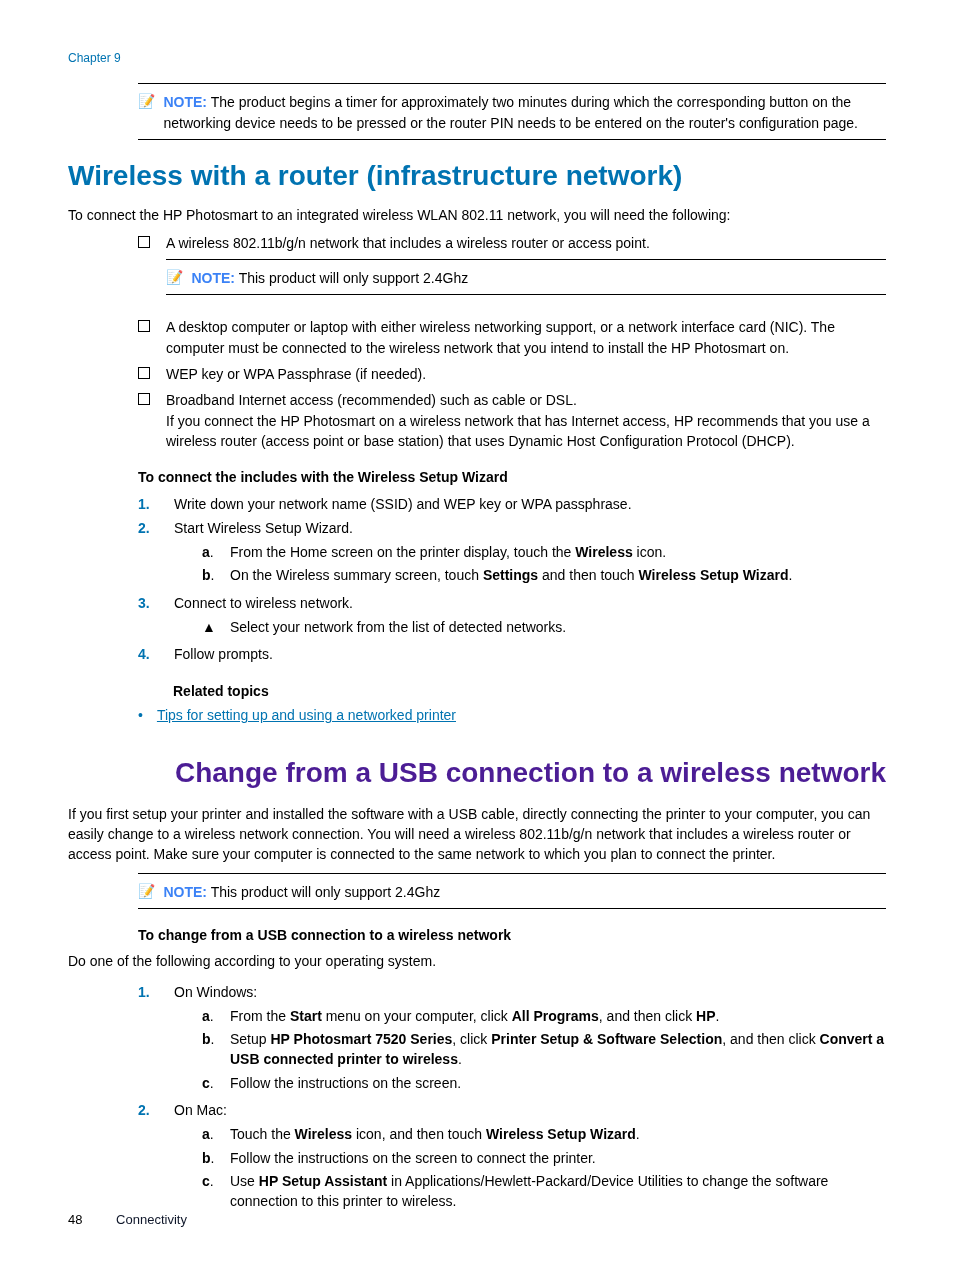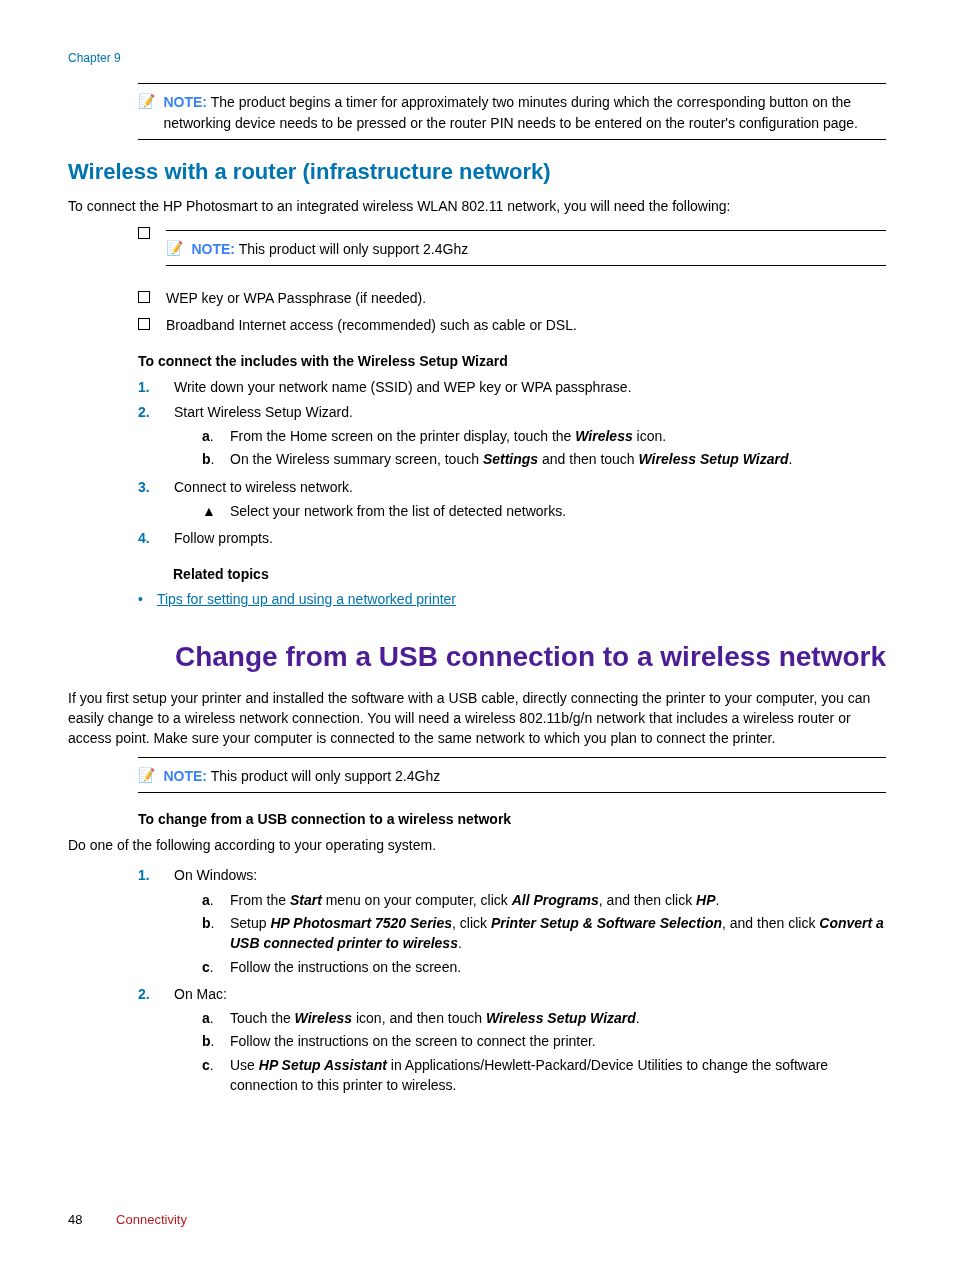--- a/index.html
+++ b/index.html
@@ -30,21 +30,21 @@
   .note-icon {
     font-size: 14px;
     line-height: 1.2;
     flex-shrink: 0;
     padding-top: 1px;
   }
   .note-text { flex: 1; }
   .note-label { color: #3b82f6; font-weight: bold; }
   h2.section {
     color: #0073b1;
-    font-size: 22px;
+    font-size: 28px;
     font-weight: bold;
     margin: 10px 0 8px 0;
   }
   h1.main {
     color: #4c1d95;
     font-size: 28px;
     font-weight: bold;
     margin: 28px 0 10px 0;
     text-align: right;
   }
@@ -115,22 +115,22 @@
   }
   .bullet { color: #0073b1; font-size: 14px; }
   .link { color: #0073b1; text-decoration: underline; cursor: pointer; }
   .footer {
     position: absolute;
     bottom: 40px;
     left: 68px;
     font-size: 13px;
   }
   .footer .pn { display: inline-block; margin-right: 30px; }
-  .footer .ft { color: #b91c1c; }
-  b { font-weight: bold; font-style: italic; }
+  .footer .ft { color: #0f172a; }
+  b { font-weight: bold; }
 </style>
 </head>
 <body>
 
 <div class="chapter-label">Chapter 9</div>
 
 <div class="note-block">
   <hr class="hr-top">
   <div class="note-row">
     <span class="note-icon">📝</span>
@@ -142,41 +142,47 @@
   <hr class="hr-bot">
 </div>
 
 <h2 class="section">Wireless with a router (infrastructure network)</h2>
 <div class="para-indent">To connect the HP Photosmart to an integrated wireless WLAN 802.11 network, you will need the following:</div>
 
 <div class="checklist">
   <div class="check-item">
     <span class="check-box"></span>
     <div class="check-body">
+      <span>A wireless 802.11b/g/n network that includes a wireless router or access point.</span>
       <div class="inner-note">
         <hr class="hr-top">
         <div class="note-row">
           <span class="note-icon">📝</span>
           <div class="note-text">
             <span class="note-label">NOTE:</span>
             <span>This product will only support 2.4Ghz</span>
           </div>
         </div>
         <hr class="hr-bot">
       </div>
     </div>
   </div>
   <div class="check-item">
     <span class="check-box"></span>
+    <div class="check-body">A desktop computer or laptop with either wireless networking support, or a network interface card (NIC). The computer must be connected to the wireless network that you intend to install the HP Photosmart on.</div>
+  </div>
+  <div class="check-item">
+    <span class="check-box"></span>
     <div class="check-body">WEP key or WPA Passphrase (if needed).</div>
   </div>
   <div class="check-item">
     <span class="check-box"></span>
     <div class="check-body">
       <span>Broadband Internet access (recommended) such as cable or DSL.</span><br>
+      <span>If you connect the HP Photosmart on a wireless network that has Internet access, HP recommends that you use a wireless router (access point or base station) that uses Dynamic Host Configuration Protocol (DHCP).</span>
     </div>
   </div>
 </div>
 
 <div class="sub-heading">To connect the includes with the Wireless Setup Wizard</div>
 
 <ol class="num-list">
   <li>
       <span class="num">1.</span>
     <div class="body">Write down your network name (SSID) and WEP key or WPA passphrase.</div>

